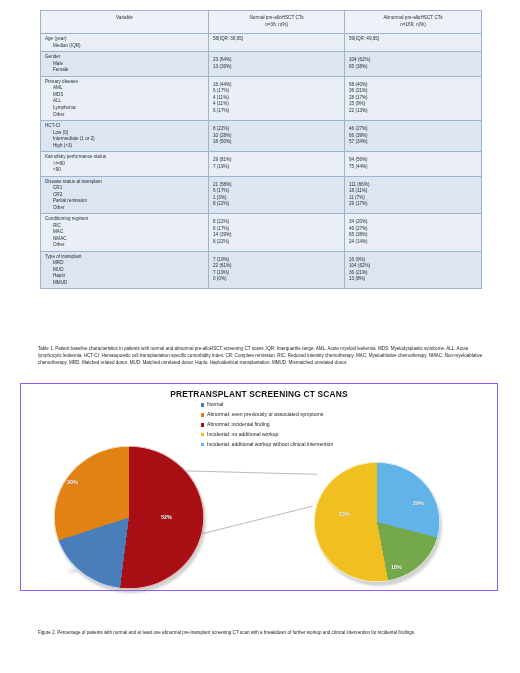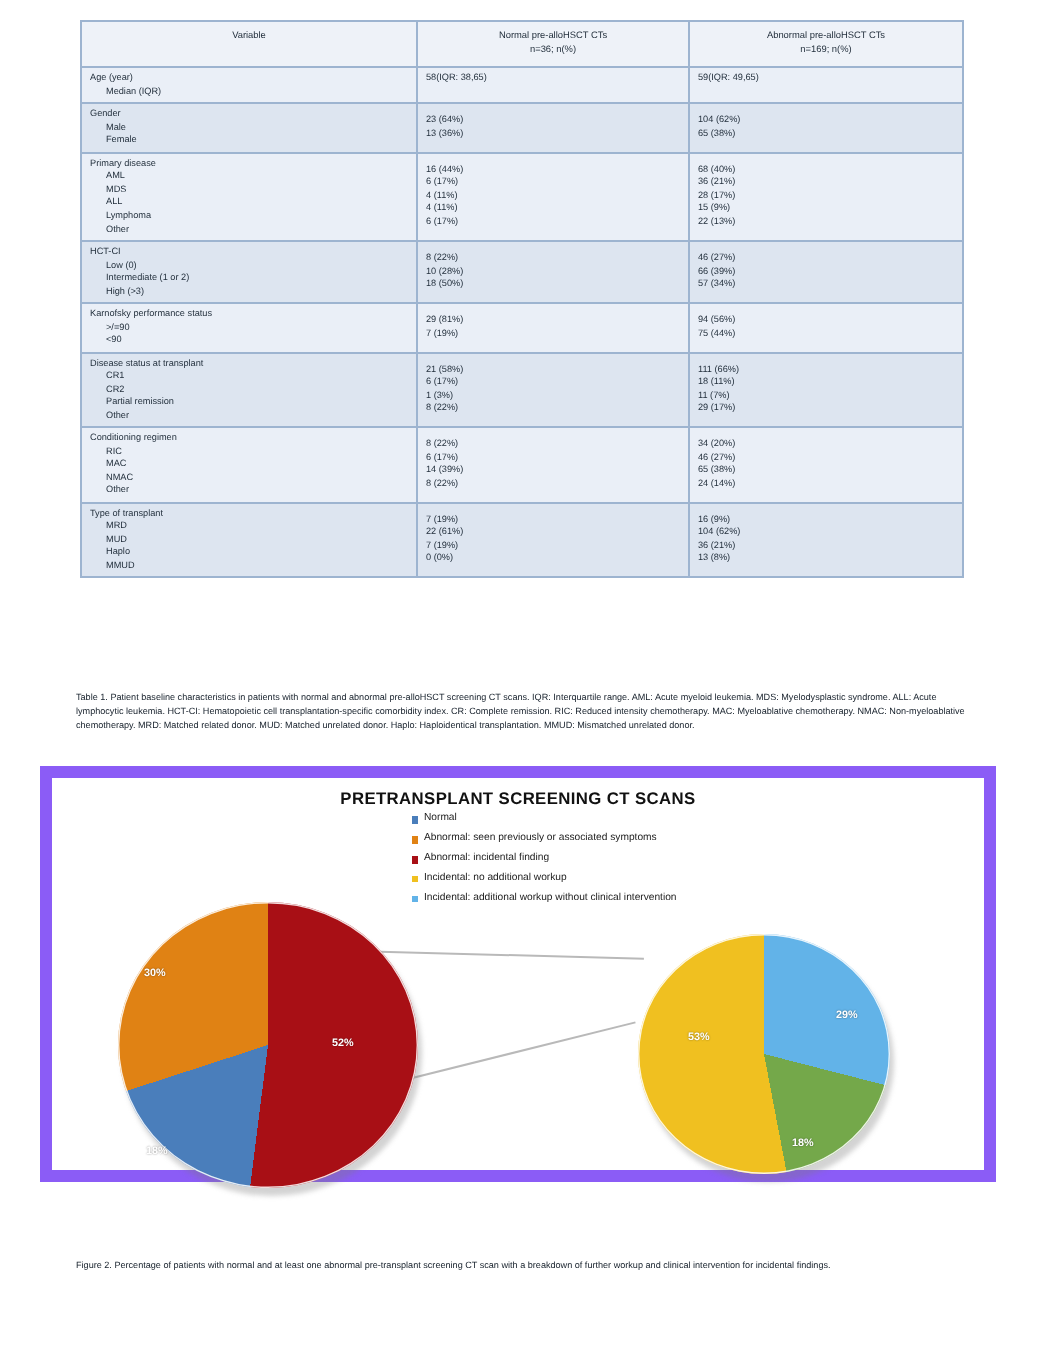--- a/index.html
+++ b/index.html
@@ -53,21 +53,21 @@
     line-height:1.55;
     color:#16202b;
     text-align:left;
   }
   #caption-table{left:38px;top:345px;width:446px;}
 
   
   .figure-box{
     position:absolute;left:20px;top:383px;
     width:478px;height:208px;
-    border:6px solid #8b5cf6;
+    border:1px solid #8b5cf6;
     background:#ffffff;
     box-sizing:border-box;
   }
   .fig-title{
     position:absolute;left:0;top:5px;width:100%;
     text-align:center;
     font-size:8.4px;
     font-weight:bold;
     letter-spacing:0.2px;
     color:#111111;

